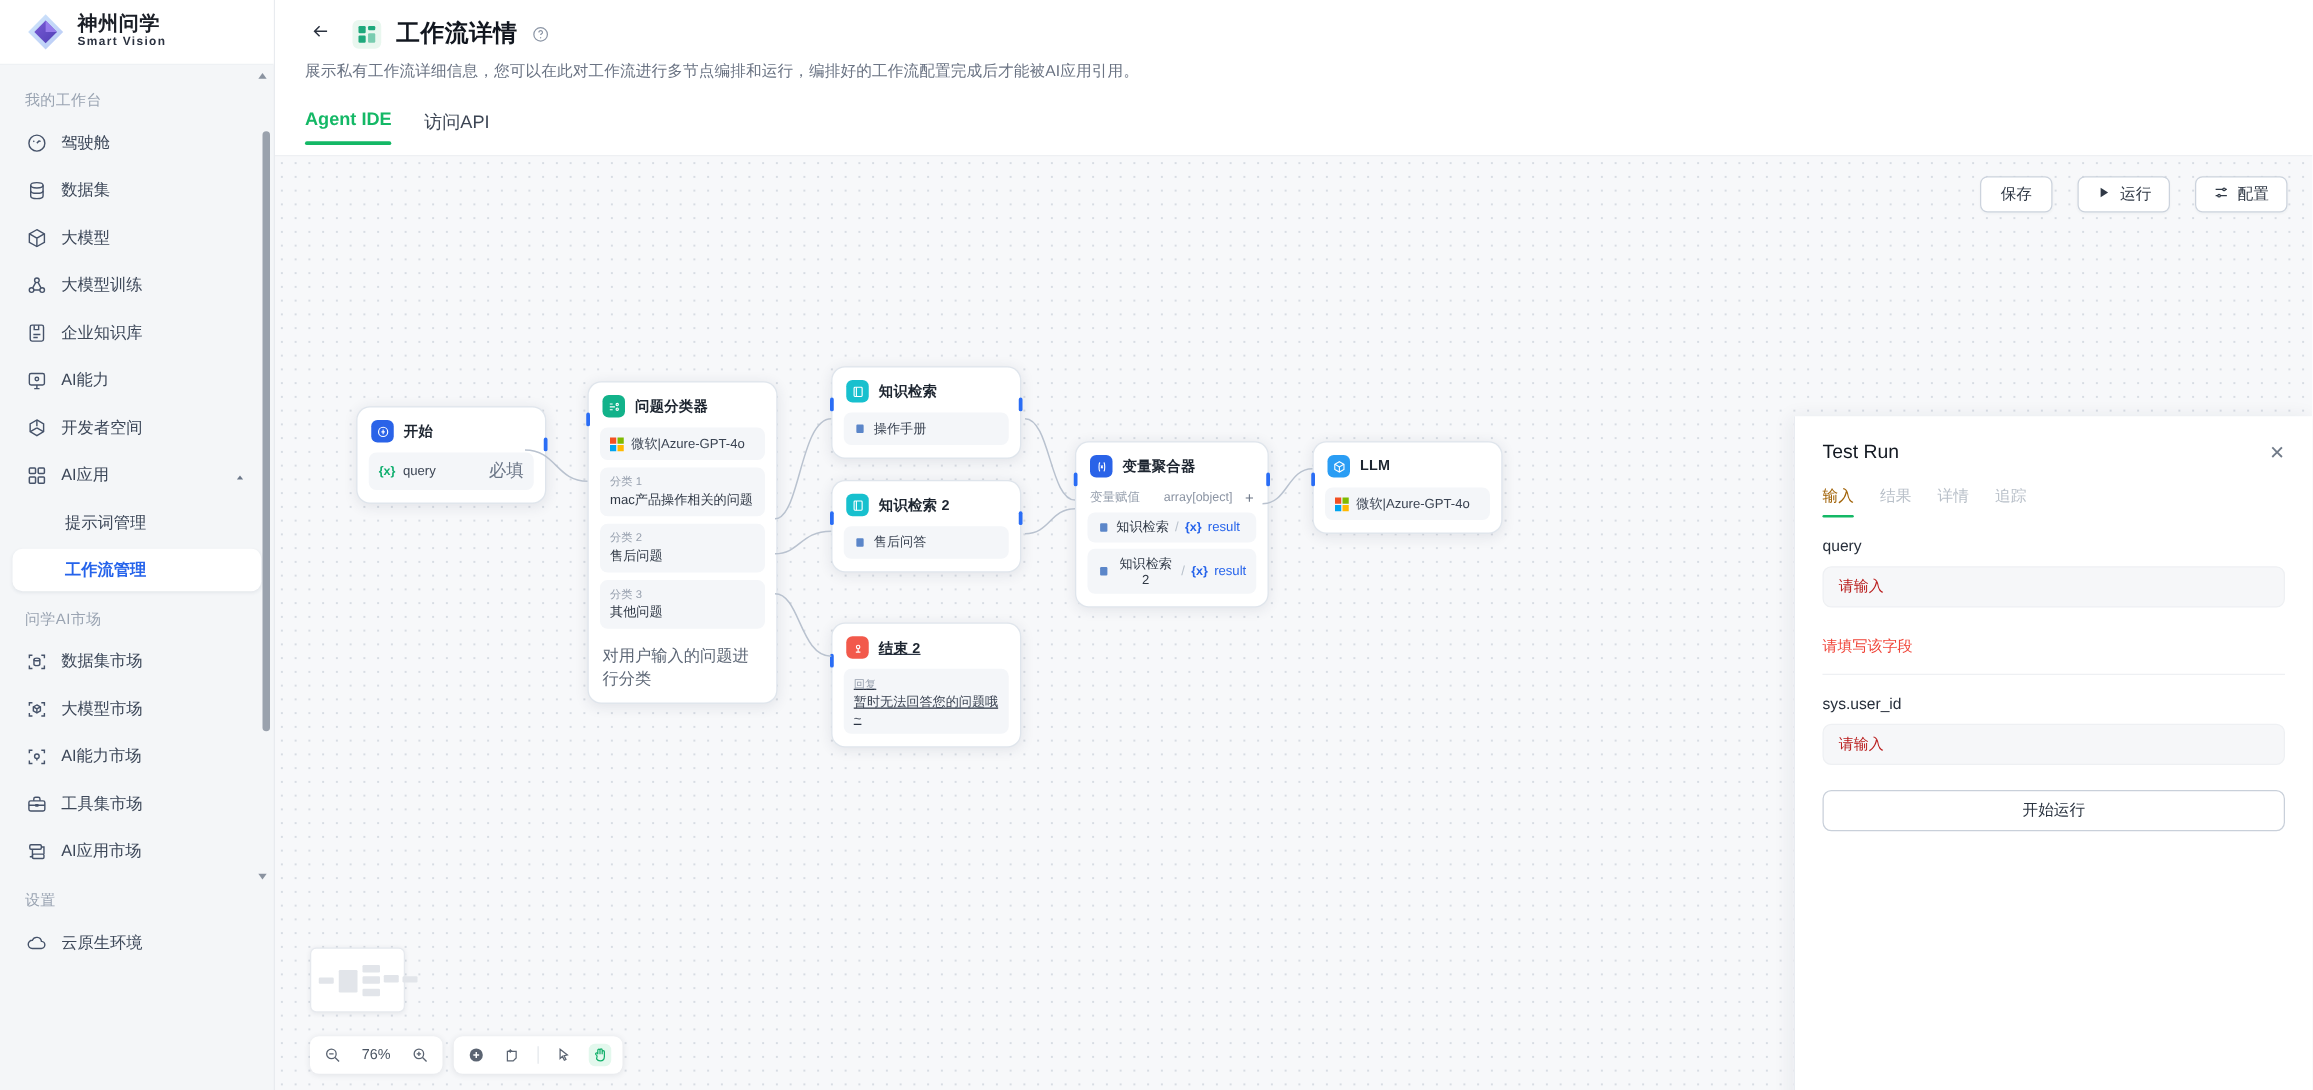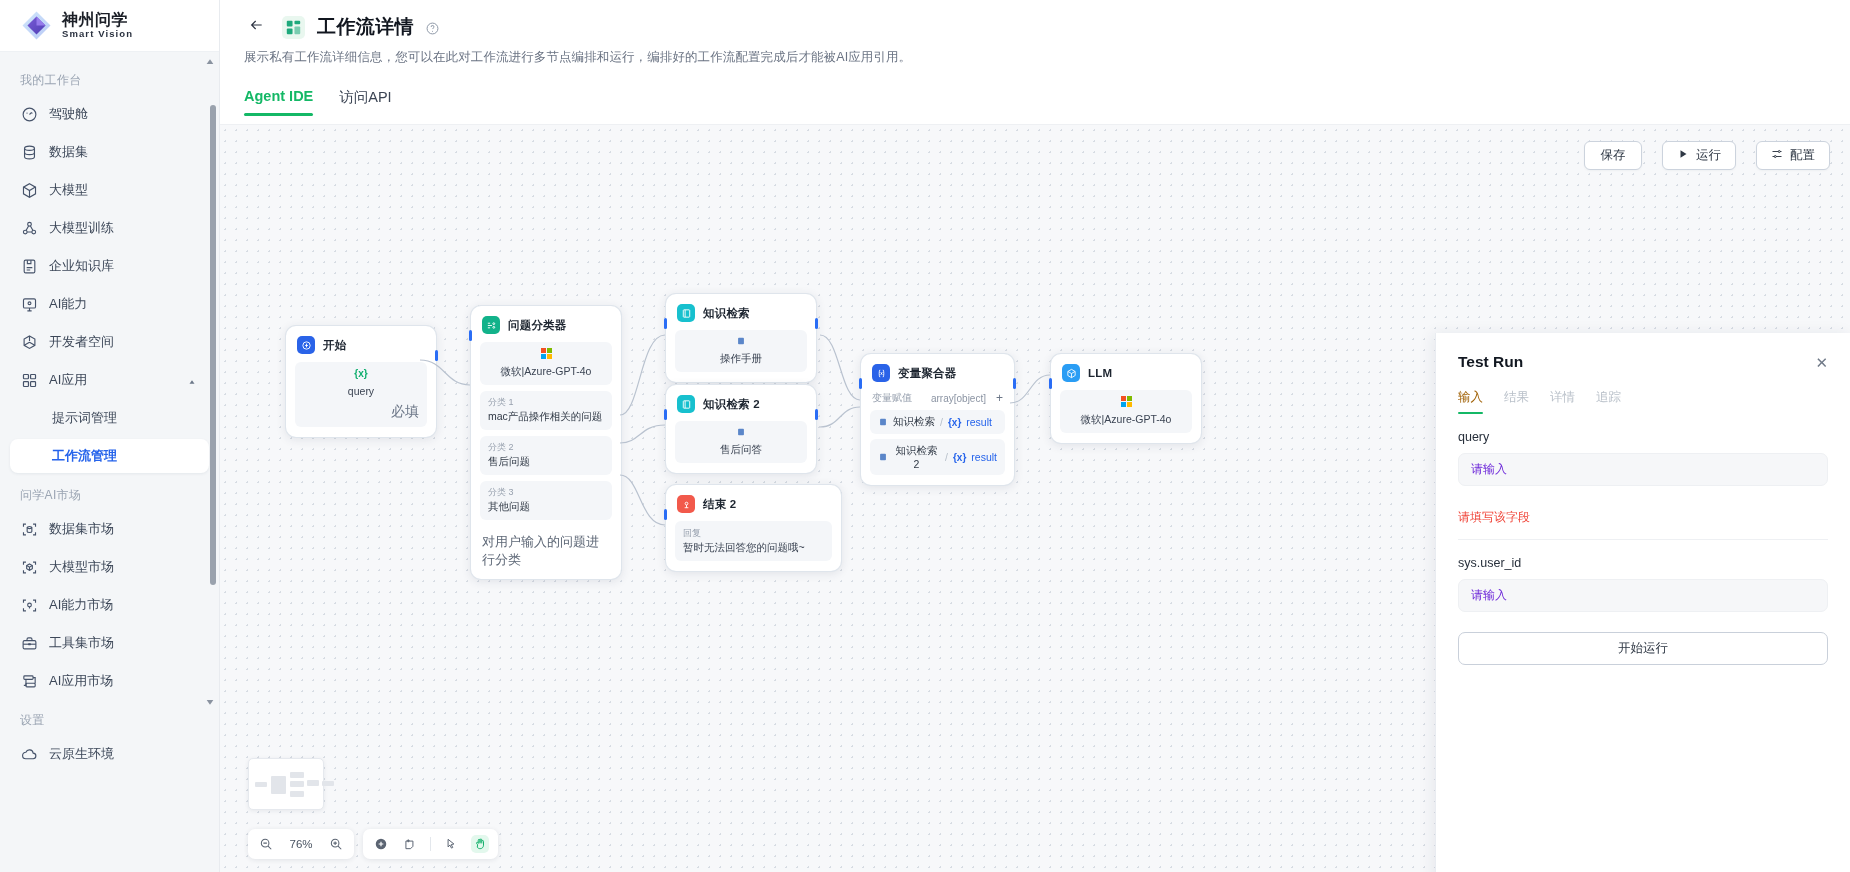--- a/index.html
+++ b/index.html
@@ -113,21 +113,21 @@
   .node-head { display: flex; align-items: center; gap: 8px; padding: 1px 2px 0 2px; }
   .node-ico {
     width: 18px; height: 18px; border-radius: 5px; flex: 0 0 18px;
     display: flex; align-items: center; justify-content: center; color: #fff;
   }
   .node-ico svg { width: 11px; height: 11px; }
   .node-title { font-size: 11.5px; font-weight: 700; color: #1d2530; letter-spacing: .2px; }
   .node-field {
     margin-top: 8px; background: #f4f6f9; border-radius: 6px;
     padding: 6px 8px; display: flex; align-items: center; gap: 6px;
-    font-size: 10.5px; color: #3b4453; flex-direction: column;
+    font-size: 10.5px; color: #3b4453;
   }
   .node-field .right { margin-left: auto; color: #6b7687; font-size: 14px; }
   .var-tag { color: #0fae6e; font-size: 10px; font-weight: 700; }
   .ms-logo { width: 11px; height: 11px; display: inline-grid; grid-template-columns: 1fr 1fr; grid-gap: 1px; flex: 0 0 11px; }
   .ms-logo i { display: block; }
   .cls-block { margin-top: 6px; background: #f4f6f9; border-radius: 6px; padding: 5px 8px 6px 8px; }
   .cls-label { font-size: 9px; color: #97a0ae; }
   .cls-val { font-size: 10.5px; color: #2f3845; margin-top: 1px; }
   .node-note { margin-top: 13px; font-size: 13px; color: #5d6776; padding: 0 2px; }
   .agg-head { display: flex; align-items: center; margin-top: 9px; padding: 0 2px; font-size: 10px; color: #97a0ae; }
@@ -166,34 +166,34 @@
   .bb-btn.on { background: #e3f8ed; border-radius: 5px; color: #12b06a; }
 
   
   .testrun {
     position: absolute; right: 0; top: 208px; width: 415px; height: 664px;
     background: #fff; border-left: 1px solid #e9ecf1;
     box-shadow: -3px 0 14px rgba(30,45,70,.07);
     padding: 20px 22px; z-index: 40;
   }
   .tr-top { display: flex; align-items: center; }
-  .tr-title { font-size: 15.5px; font-weight: 700; color: #121821; }
+  .tr-title { font-size: 15.5px; font-weight: 400; color: #121821; }
   .tr-close { margin-left: auto; color: #707a88; cursor: pointer; font-size: 15px; line-height: 1; }
   .tr-tabs { display: flex; gap: 21px; margin-top: 18px; }
   .tr-tab { font-size: 12.5px; color: #b9c0c9; padding-bottom: 8px; cursor: pointer; position: relative; }
   .tr-tab.active { color: #a16207; font-weight: 400; }
   .tr-tab.active::after {
     content: ""; position: absolute; left: 0; right: 0; bottom: 0; height: 2.5px;
     background: #14b866; border-radius: 2px;
   }
   .tr-label { font-size: 12.5px; color: #272f3b; margin-top: 16px; }
   .tr-input {
     margin-top: 9px; height: 33px; background: #f6f7f9; border: 1px solid #eef0f3;
     border-radius: 7px; display: flex; align-items: center; padding: 0 12px;
-    font-size: 12px; color: #6d28d9; cursor: text;
+    font-size: 12px; color: #b91c1c; cursor: text;
   }
   .tr-error { font-size: 12px; color: #f04438; margin-top: 23px; }
   .tr-divider { height: 1px; background: #eef0f3; margin-top: 13px; }
   .tr-run {
     margin-top: 20px; height: 33px; border: 1px solid #c9d0da; border-radius: 7px;
     display: flex; align-items: center; justify-content: center;
     font-size: 12.5px; color: #2b3441; cursor: pointer; background: #fff;
   }
 </style>
 </head>
@@ -535,21 +535,21 @@
         <div class="node-field">
           <span class="book-ico"><svg viewBox="0 0 24 24" fill="currentColor">
                 <rect x="5" y="4" width="14" height="16" rx="2"></rect>
               </svg></span>
           <span>售后问答</span>
         </div>
         <span class="port l"></span>
         <span class="port r"></span>
       </div>
 
-      <div class="node" style="left:445px; top:359px; width:177px;">
+      <div class="node" style="left:445px; top:373px; width:152px;text-decoration:underline;">
         <div class="node-head">
           <span class="node-ico" style="background:#f2594b">
             <svg viewBox="0 0 24 24" fill="none" stroke="#fff" stroke-width="2">
                 <circle cx="12" cy="10" r="3"></circle>
                 <path d="M12 13v6M8 19h8"></path>
               </svg>
           </span>
           <span class="node-title">结束 2</span>
         </div>
         <div class="node-field" style="display:block">

